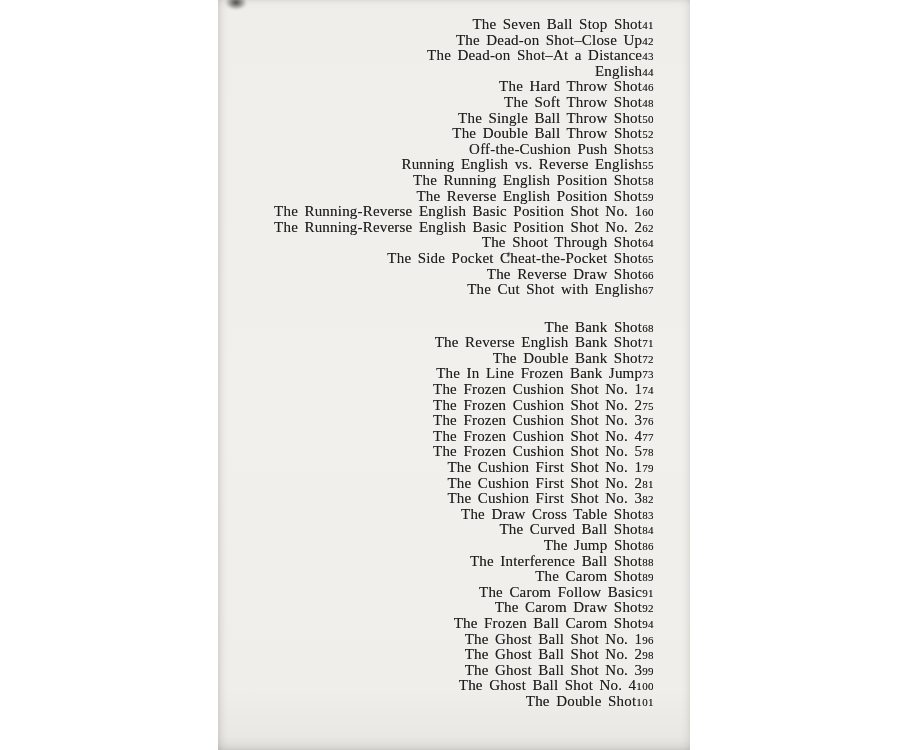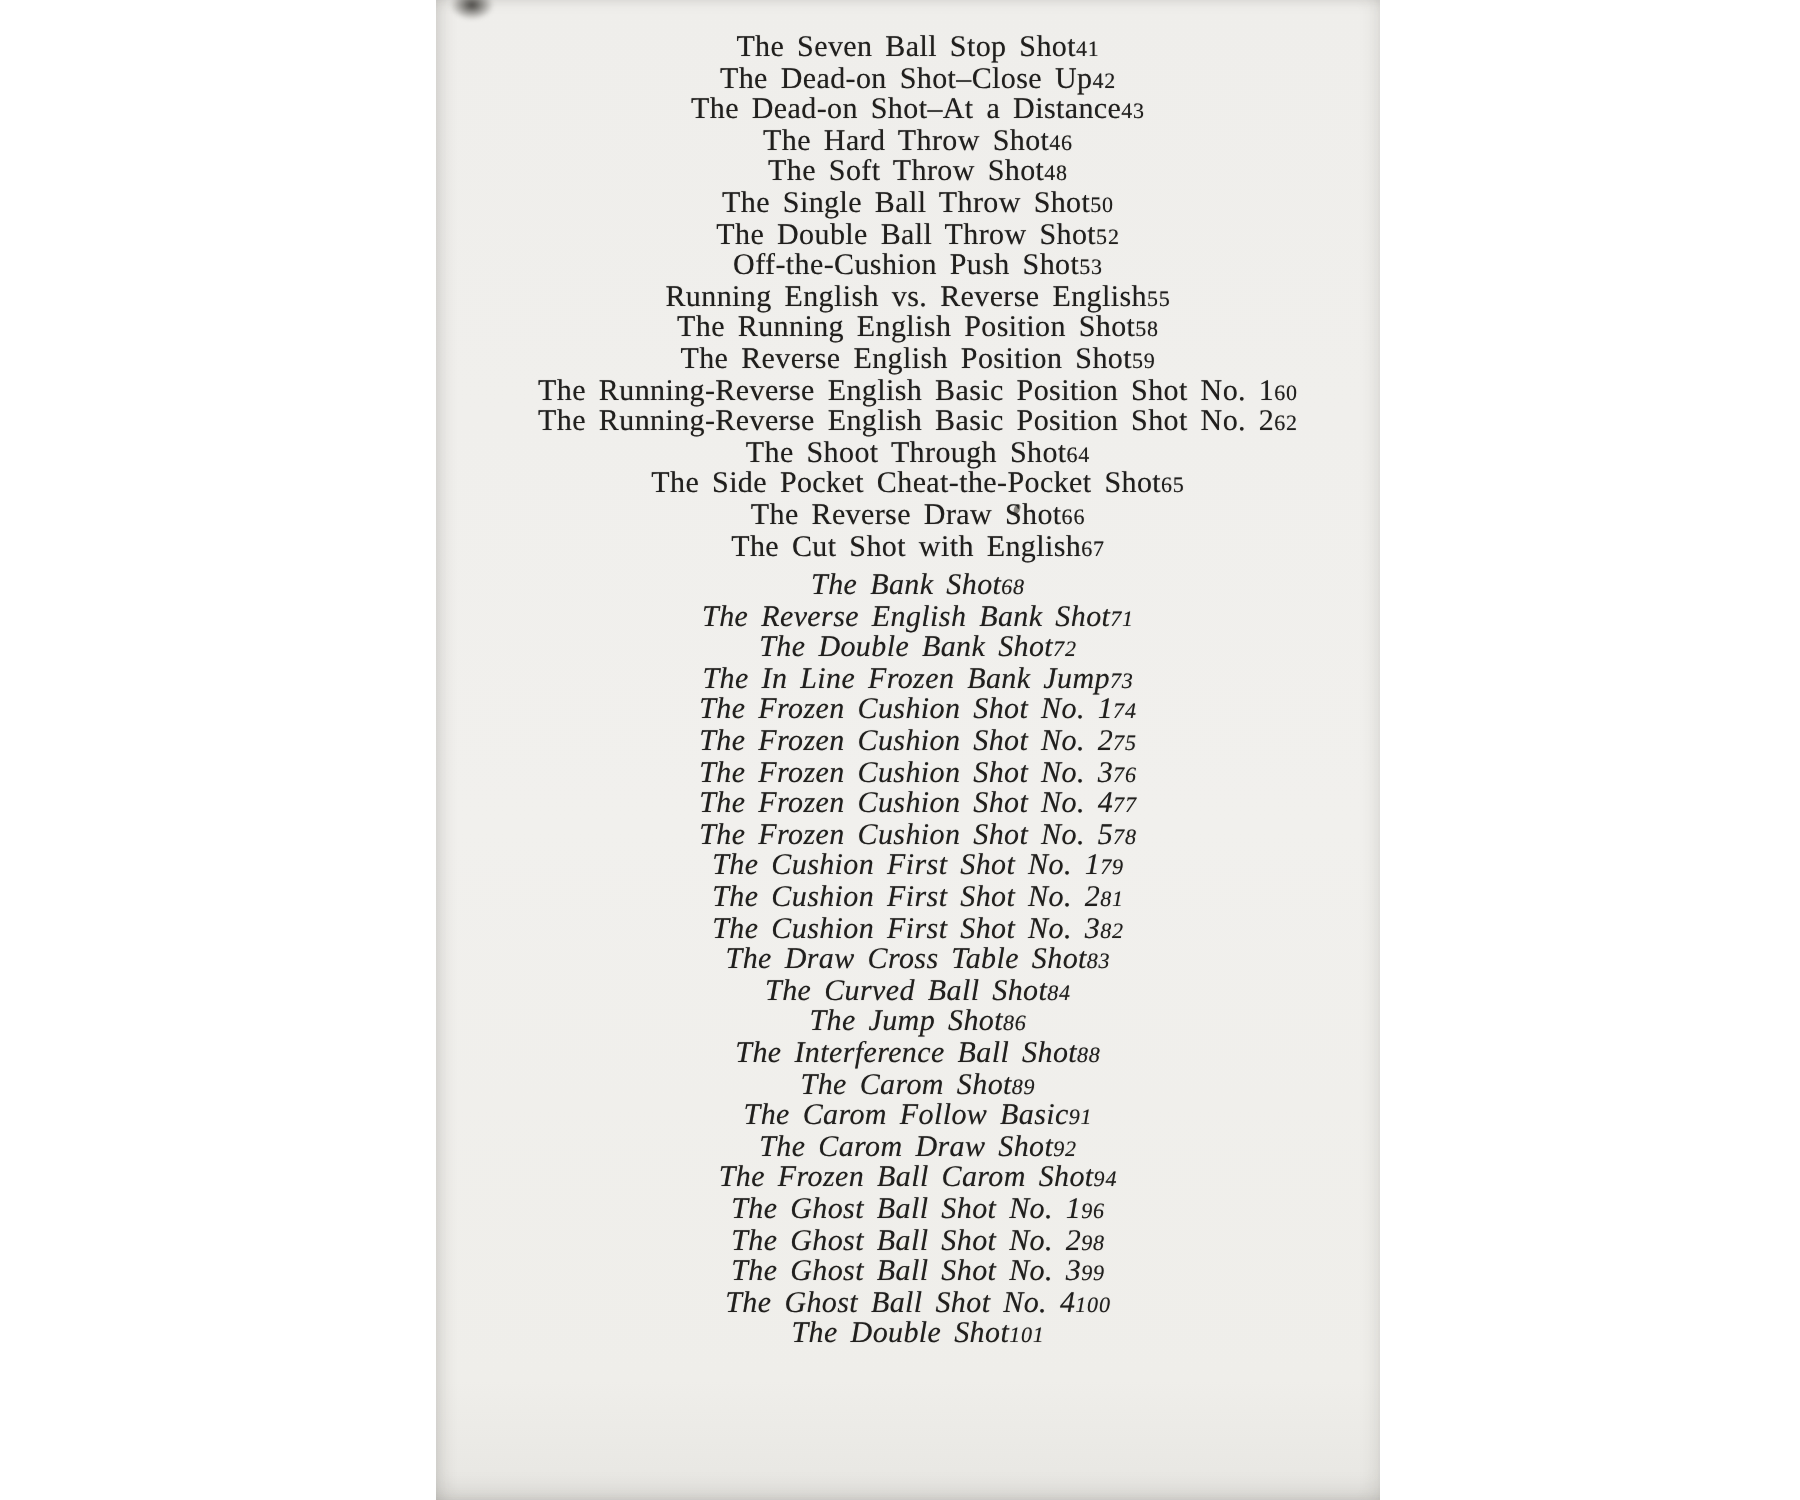--- a/index.html
+++ b/index.html
@@ -48,26 +48,25 @@
     opacity: 0.7;
   }
   .toc {
     position: absolute;
     left: 46px;
     top: 17px;
     width: 390px;
     color: #201f1d;
   }
   .toc-section + .toc-section {
-    margin-top: 4px;
-    font-style: italic;
+    margin-top: 22px;
   }
   .toc-row {
     display: flex;
-    justify-content: center;
+    justify-content: flex-end;
     align-items: baseline;
     height: 15.6px;
     line-height: 15.6px;
   }
   .toc-title {
     font-size: 15px;
     letter-spacing: 0.2px;
     word-spacing: 2.5px;
     white-space: nowrap;
     text-shadow: 0 0 0.4px rgba(32,31,29,0.55);
@@ -93,20 +92,24 @@
         </div>
         <div class="toc-row">
           <span class="toc-title">The Dead-on Shot–Close Up</span>
           <span class="toc-page">42</span>
         </div>
         <div class="toc-row">
           <span class="toc-title">The Dead-on Shot–At a Distance</span>
           <span class="toc-page">43</span>
         </div>
         <div class="toc-row">
+          <span class="toc-title">English</span>
+          <span class="toc-page">44</span>
+        </div>
+        <div class="toc-row">
           <span class="toc-title">The Hard Throw Shot</span>
           <span class="toc-page">46</span>
         </div>
         <div class="toc-row">
           <span class="toc-title">The Soft Throw Shot</span>
           <span class="toc-page">48</span>
         </div>
         <div class="toc-row">
           <span class="toc-title">The Single Ball Throw Shot</span>
           <span class="toc-page">50</span>

